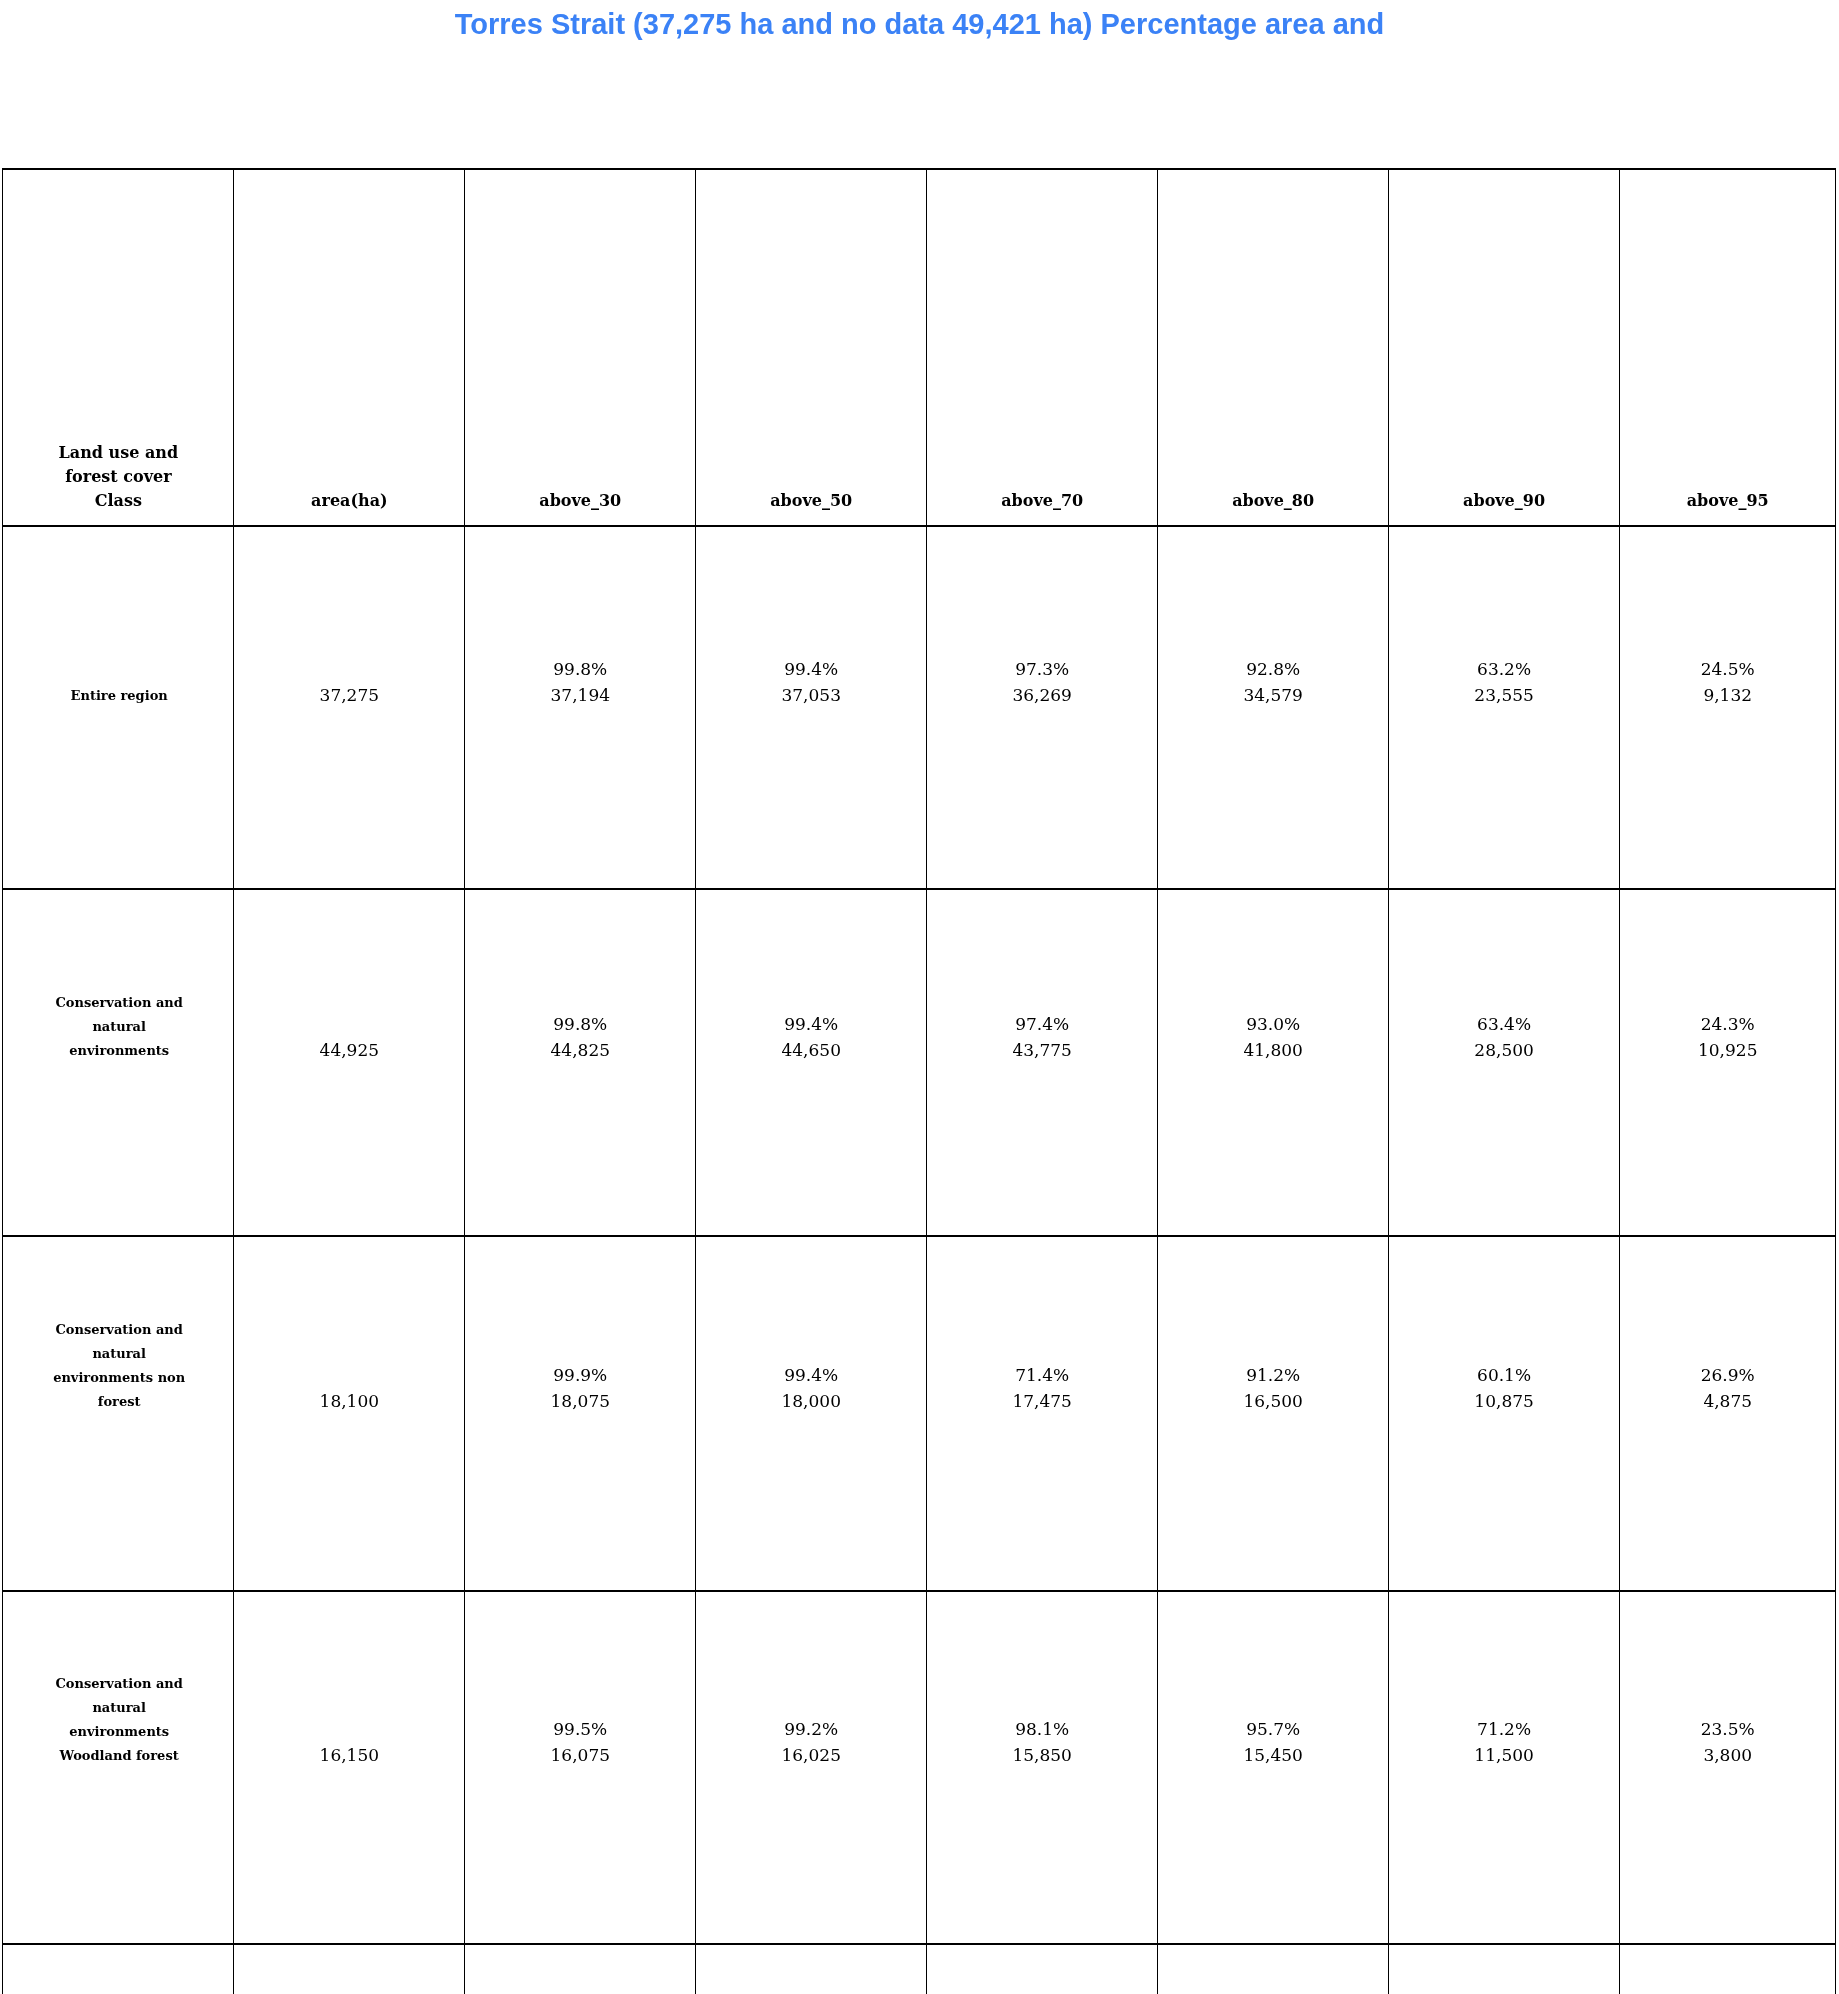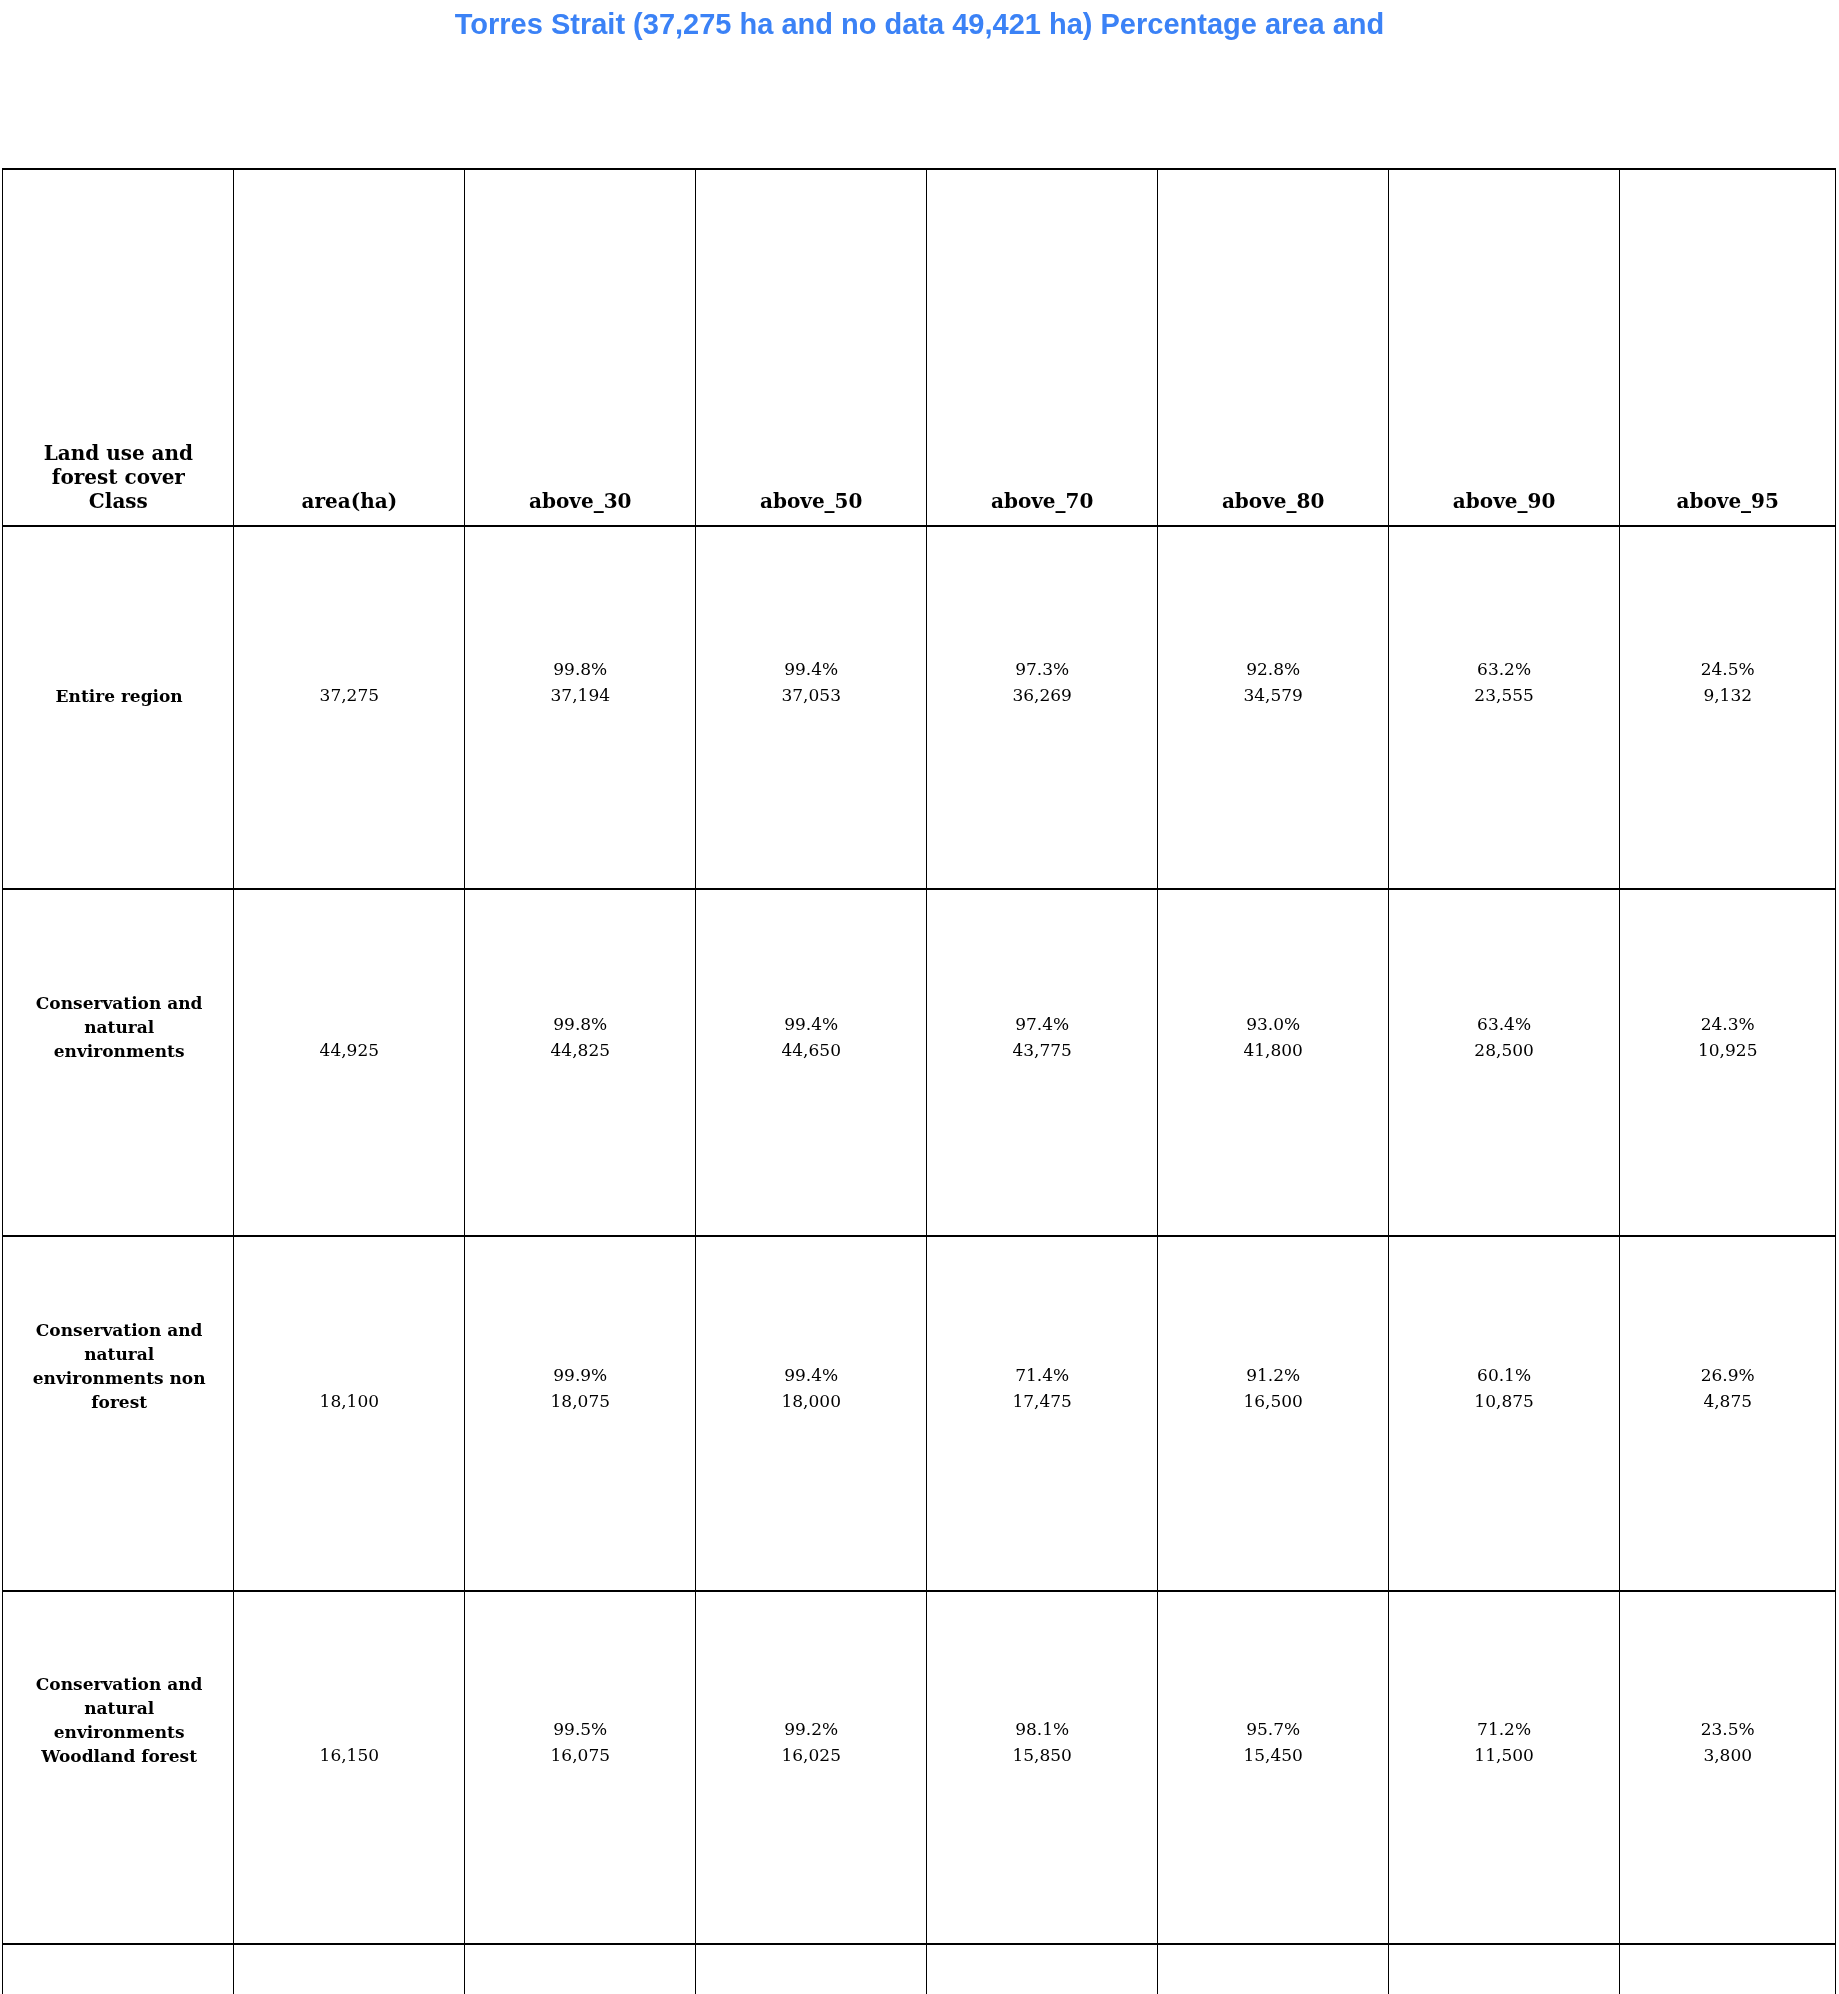--- a/index.html
+++ b/index.html
@@ -14,23 +14,23 @@
   
   table.tvc{position:absolute;left:2.4px;top:168px;width:1834px;height:2128px;
             border-collapse:collapse;table-layout:fixed;background:#fff;}
   table.tvc td{border-style:solid;border-color:#000;border-width:2px 1.2px;
                position:relative;padding:0;background:#fff;vertical-align:top;}
   tr.rh{height:357px;}
   tr.r0{height:363px;} tr.r1{height:347px;} tr.r2{height:355px;}
   tr.r3{height:353px;} tr.r4{height:353px;}
 
   .hdr{position:absolute;left:2.4px;right:2.4px;bottom:12px;text-align:center;
-       font-weight:bold;font-size:20px;line-height:24px;white-space:pre-line;margin-top:48px;}
+       font-weight:bold;font-size:16px;line-height:24px;white-space:pre-line;margin-top:48px;}
   .lbl{position:absolute;left:4px;right:2.4px;bottom:50%;text-align:center;
-       font-weight:bold;font-size:17px;line-height:24px;white-space:pre-line;margin-top:6px;}
+       font-weight:bold;font-size:13px;line-height:24px;white-space:pre-line;margin-top:6px;}
   .num{position:absolute;left:2.4px;right:2.4px;bottom:50%;text-align:center;
        font-weight:normal;font-size:17px;line-height:26px;white-space:pre-line;margin-top:31px;}
 </style>
 </head>
 <body>
 
 <div class="page">
 
   <div class="title">
     <div>Torres Strait (37,275 ha and no data 49,421 ha) Percentage area and</div>

